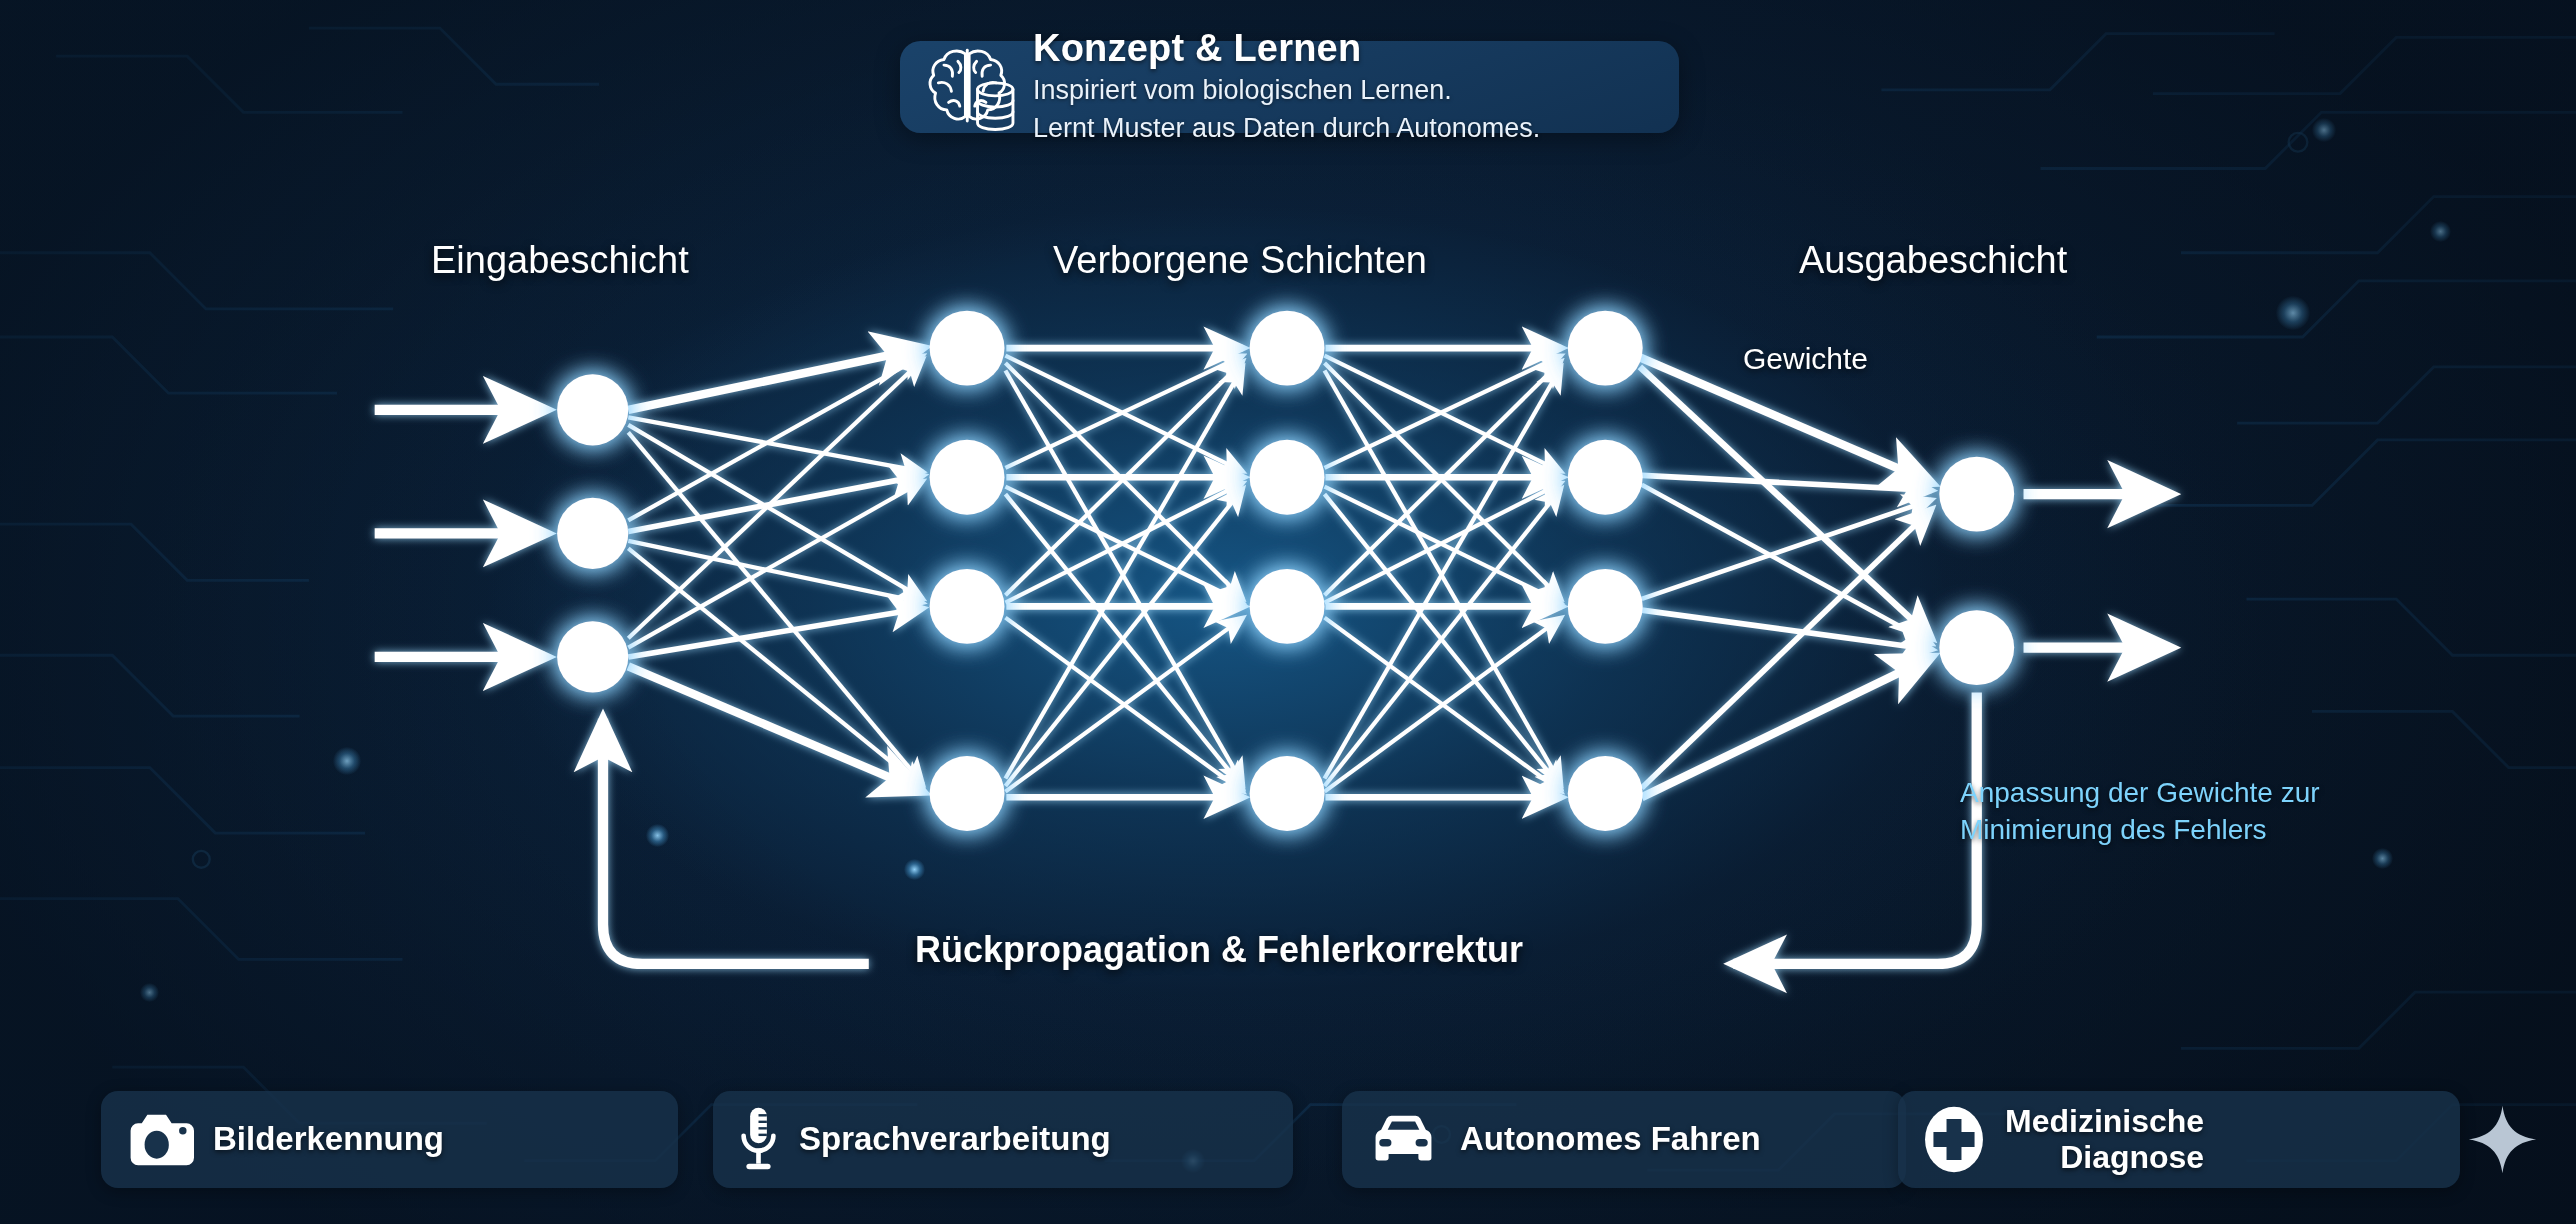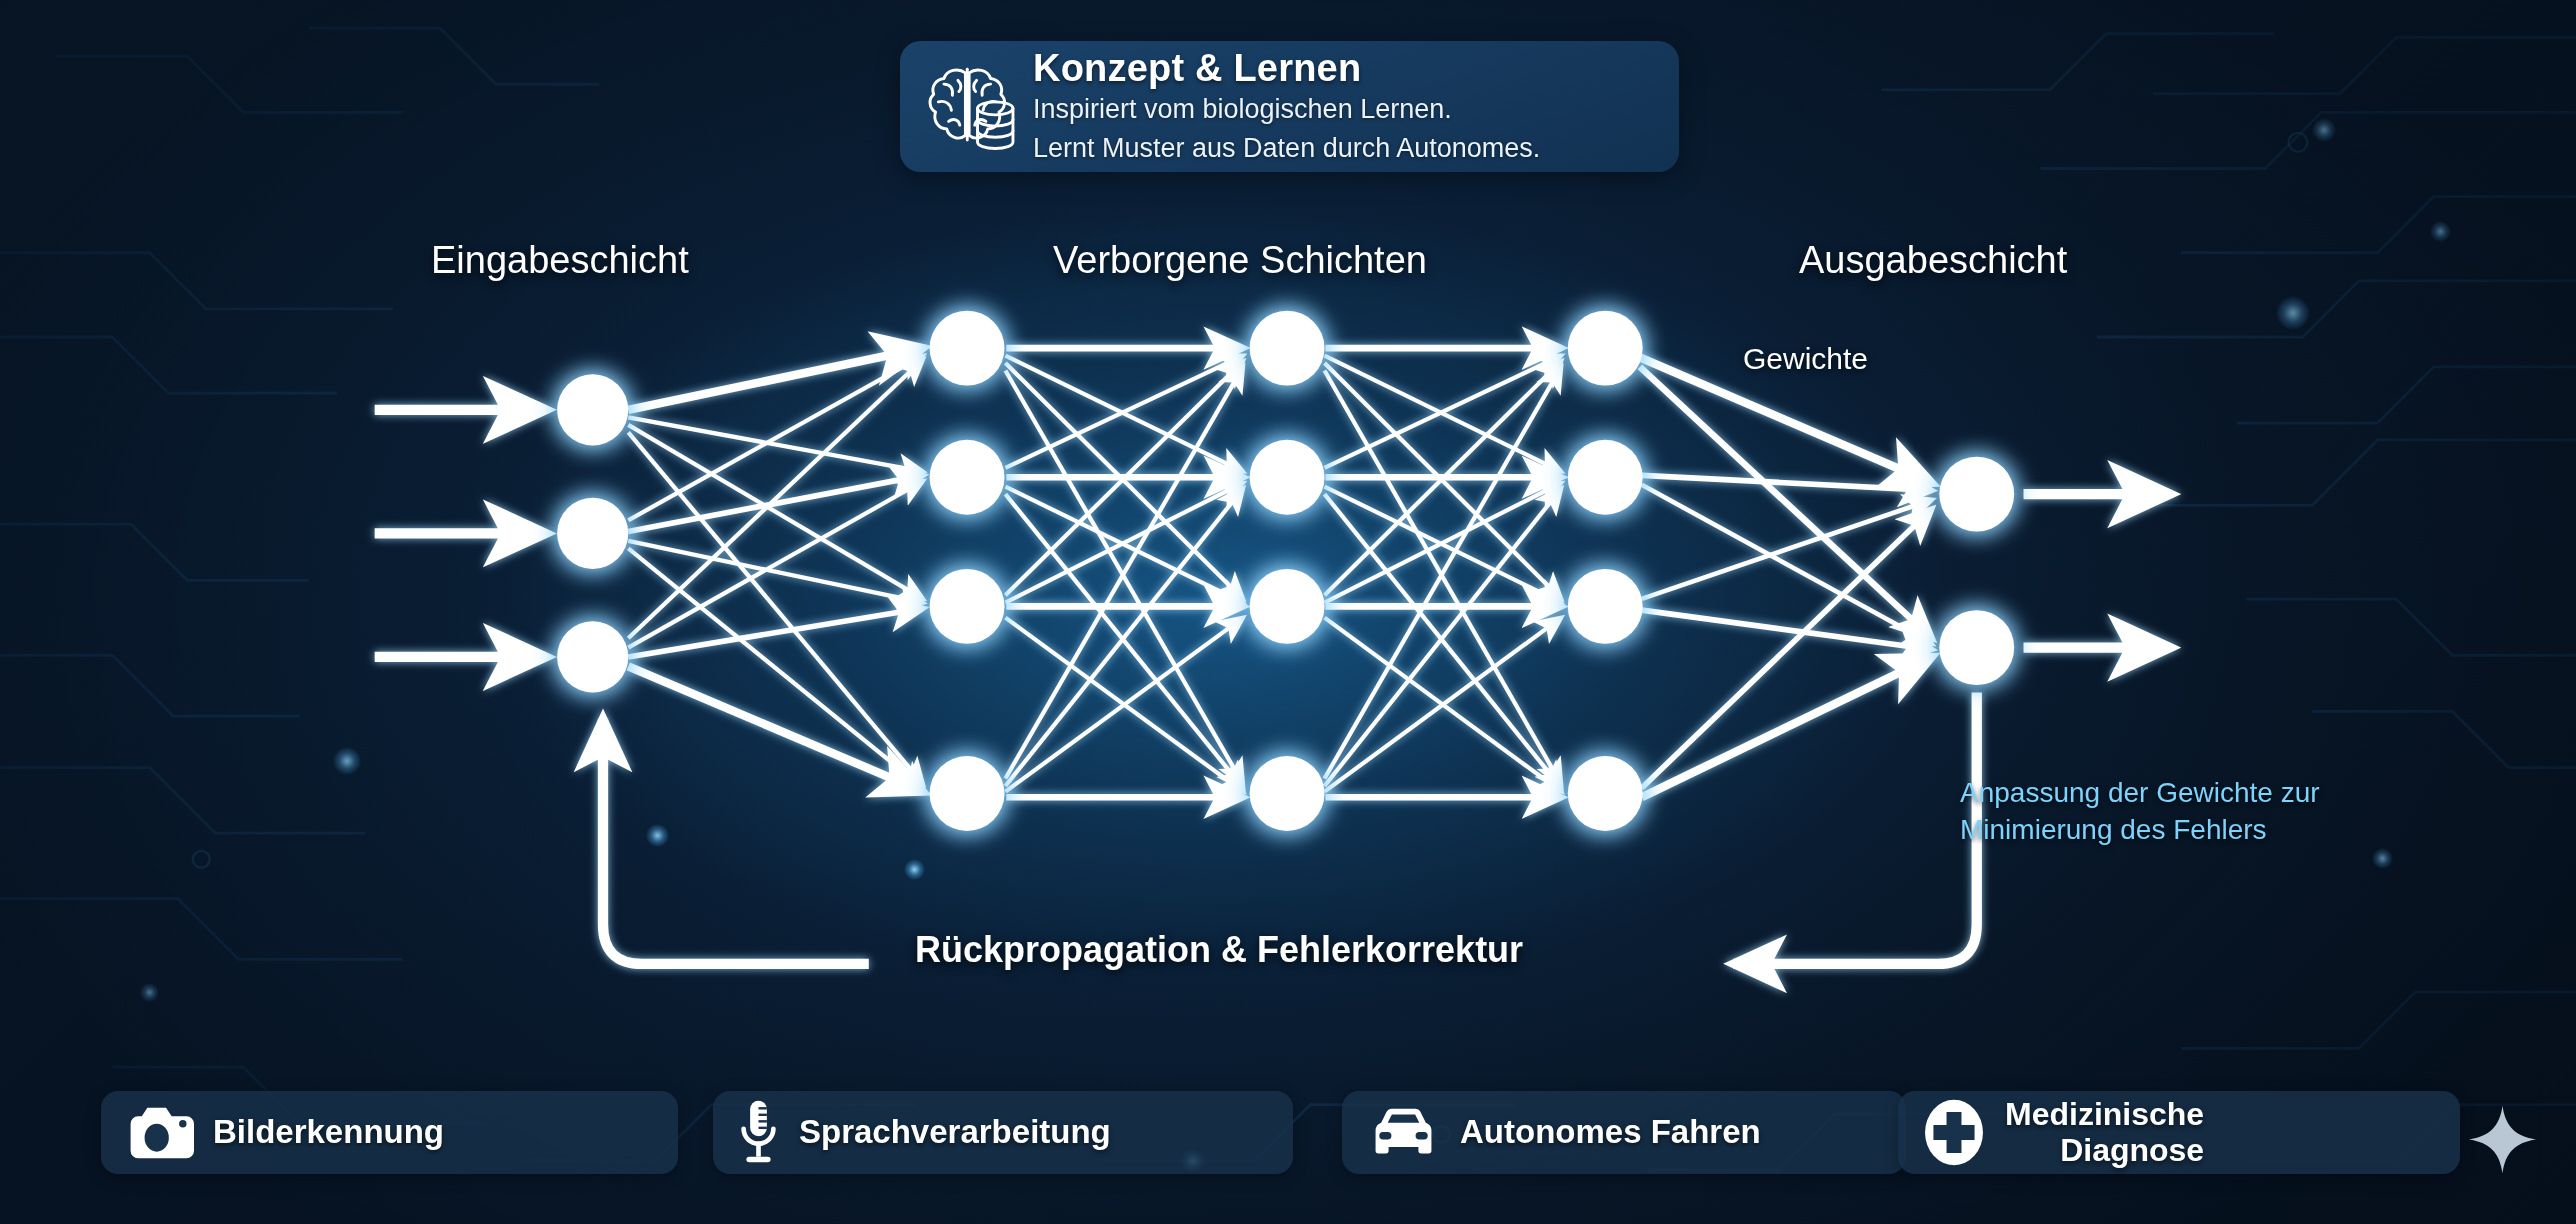--- a/index.html
+++ b/index.html
@@ -17,21 +17,21 @@
       linear-gradient(135deg,#0b2138 0%,#0a1d33 45%,#081626 100%);
   }
   .bg-vignette{position:absolute;inset:0;
     background:radial-gradient(ellipse 1404px 842px at 1288px 612px, rgba(0,0,0,0) 45%, rgba(3,10,20,.55) 100%);}
   .circuit{position:absolute;inset:0;opacity:.55;}
   .glowdot{position:absolute;border-radius:50%;
     background:radial-gradient(circle,rgba(150,215,255,.95) 0%,rgba(80,170,230,.45) 38%,rgba(40,120,190,0) 72%);}
 
   
   .concept-card{
-    position:absolute;left:900px;top:41px;width:779px;height:131px;
+    position:absolute;left:900px;top:41px;width:779px;height:92px;
     background:linear-gradient(160deg,rgba(27,68,108,.97),rgba(18,50,83,.97));
     border-radius:20.6px;
     box-shadow:0 5.6px 24px rgba(0,0,0,.35);
     display:flex;align-items:center;padding:0 24px;box-sizing:border-box;
   }
   .concept-icon{width:94px;height:97px;flex:0 0 auto;display:block;}
   .concept-text{margin-left:15px;}
   .concept-title{
     font-size:38px;font-weight:bold;color:#ffffff;letter-spacing:0.2px;
     text-shadow:0 1.9px 4.7px rgba(0,0,0,.55);line-height:1.08;
@@ -62,21 +62,21 @@
     position:absolute;left:915px;top:929px;color:#ffffff;font-weight:bold;
     font-size:36px;text-shadow:0 2.8px 9.4px rgba(0,0,0,.8);white-space:nowrap;
   }
 
   
   #net{position:absolute;left:0;top:0;width:2576px;height:1224px;}
 
   
   .chips{position:absolute;left:0;bottom:17px;width:2576px;height:116px;}
   .chip{
-    position:absolute;top:0;height:83px;border-radius:17px;
+    position:absolute;top:0;height:97px;border-radius:17px;
     background:rgba(24,50,75,.80);
     display:flex;align-items:center;padding:8px 24px;box-sizing:border-box;
     box-shadow:0 3.7px 15px rgba(0,0,0,.3);
   }
   .chip-icon{flex:0 0 auto;display:block;}
   .chip-label{
     margin-left:19px;color:#ffffff;font-weight:bold;font-size:33px;
     text-shadow:0 1.9px 5.6px rgba(0,0,0,.6);line-height:1.12;white-space:pre-line;
   }
   #chip0{left:101px;width:577px;}

